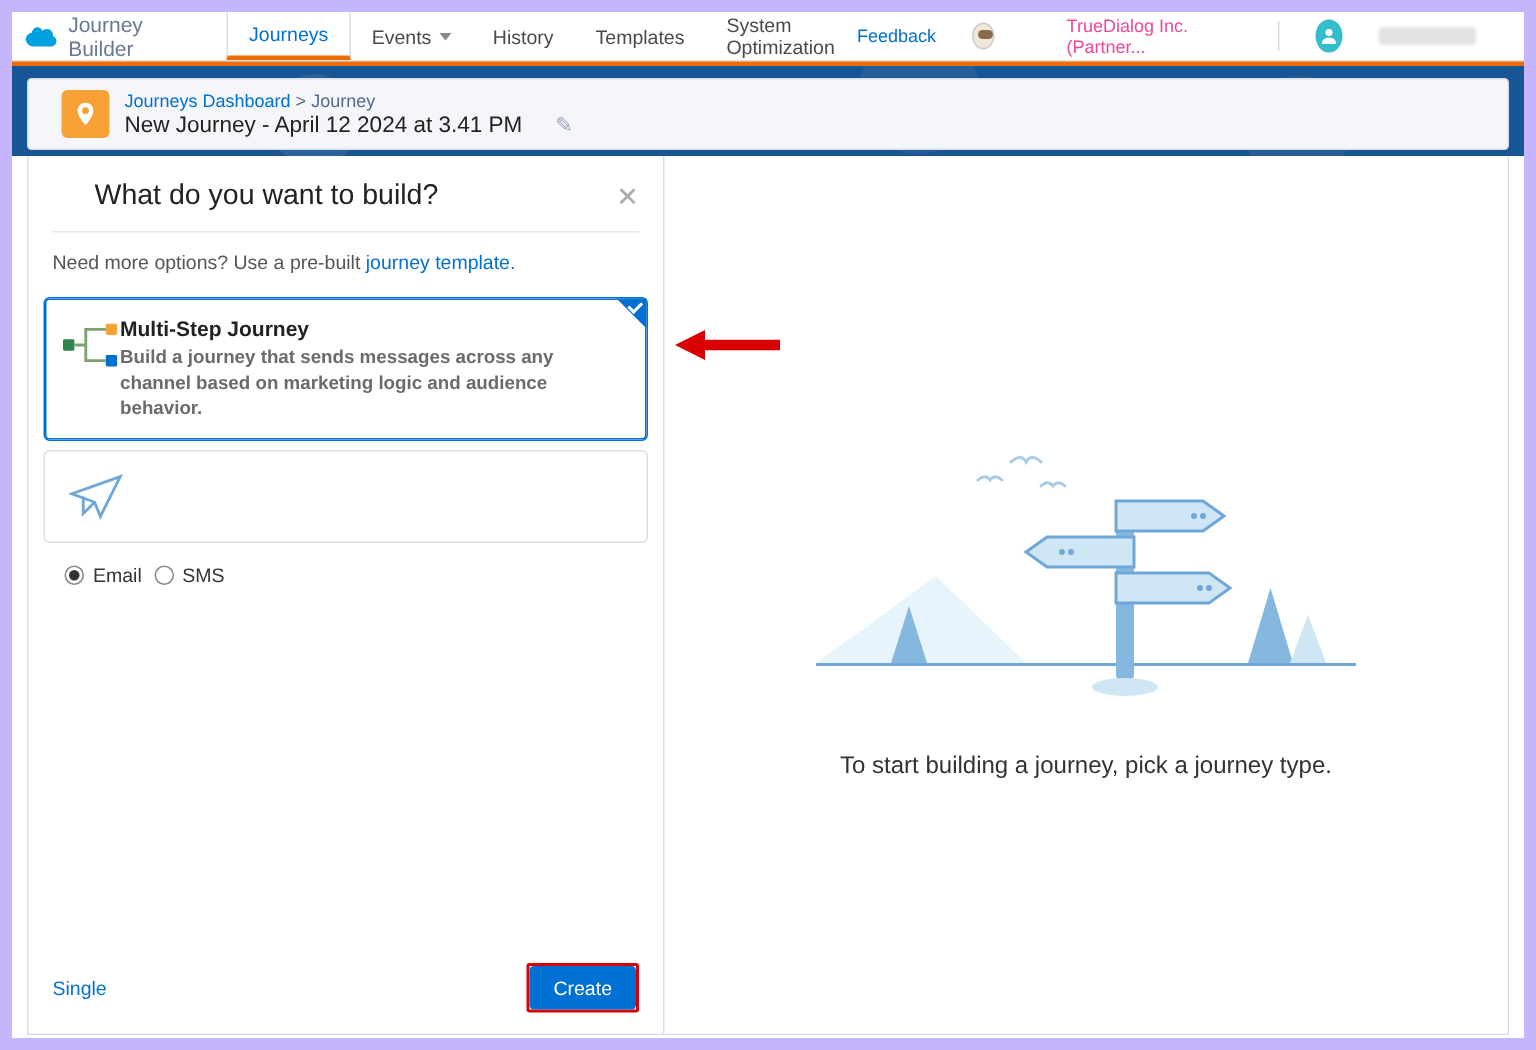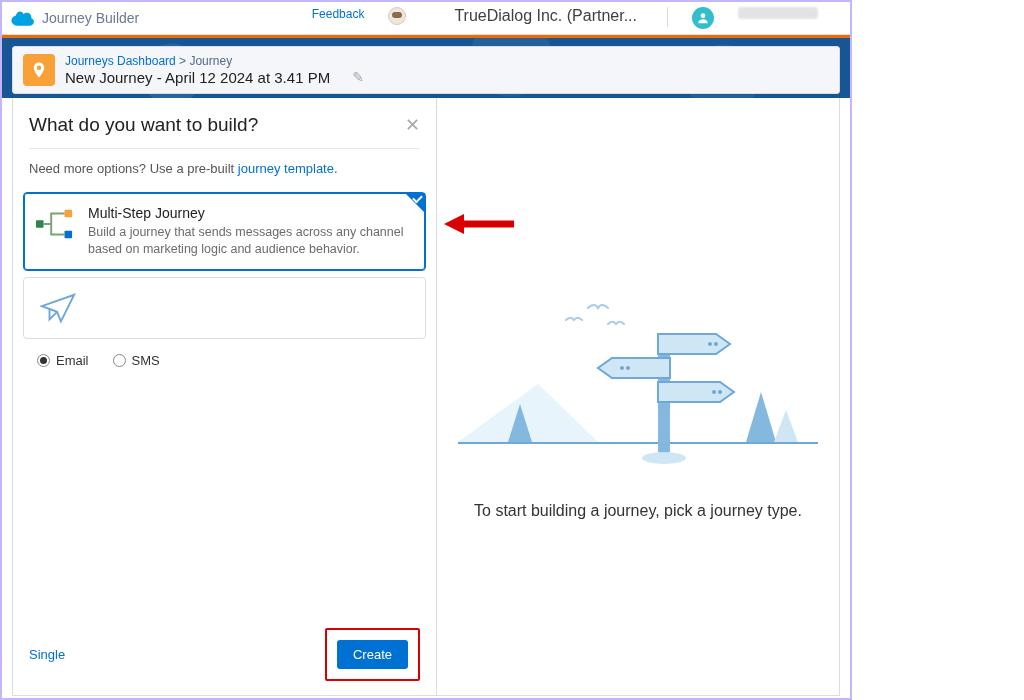--- a/index.html
+++ b/index.html
@@ -1,98 +1,116 @@
 <!DOCTYPE html>
 <html><head>
 <meta charset="utf-8">
 <style>
   * { box-sizing: border-box; margin: 0; padding: 0; }
   html, body { width: 1024px; height: 700px; overflow: hidden; font-family: Arial, Helvetica, sans-serif; font-size: 13px; color: #333; }
-  .outer-border { border: 2px solid #c4b5fd; width: 852px; height: 700px; position: relative; background: #fff; }
+  .outer-border { border: 8px solid #c4b5fd; width: 1024px; height: 700px; position: relative; background: #fff; }
 
   
   .topnav { height: 33px; background: #fff; border-bottom: 1px solid #d8dde6; display: flex; align-items: center; padding: 0 8px; }
   .cloud { width: 26px; height: 18px; margin-right: 6px; }
   .brand { color: #6a7894; font-size: 14px; margin-right: 18px; }
   .nav-tabs { display: flex; align-self: stretch; }
   .nav-tab { display: flex; align-items: center; padding: 0 14px; font-size: 13px; color: #4a4a4a; cursor: pointer; position: relative; }
   .nav-tab.active { color: #0070d2; border-bottom: 3px solid #ef6c00; border-left:1px solid #d8dde6; border-right:1px solid #d8dde6; }
   .nav-tab .caret { margin-left: 5px; width: 0; height: 0; border-left: 4px solid transparent; border-right: 4px solid transparent; border-top: 5px solid #888; }
-  .top-right { margin-left: auto; display: flex; gap: 24px; }
+  .top-right { margin-left: auto; display: flex; align-items: center; gap: 24px; }
   .feedback { color: #0070d2; font-size: 12px; cursor: pointer; }
   .astro { width:18px; height:18px; border-radius:50%; background:#efe7da; border:1px solid #ccc; position:relative; }
   .astro::after{content:""; position:absolute; left:3px; top:4px; width:10px; height:6px; background:#8a6b4f; border-radius:4px;}
-  .org { color:#404040; font-size:16px; margin-right:2px;margin-left:24px;}
+  .org { color:#ec4899; font-size:12px; margin-right:2px;margin-left:24px;}
   .divider { width:1px; height:20px; background:#d8dde6; }
   .user-avatar { width:22px; height:22px; border-radius:50%; background:#34becd; display:flex; align-items:center; justify-content:center; }
   .user-avatar svg{ width:14px; height:14px; fill:#fff;}
   .user-name { width:80px; height:12px; background:#e3e3e3; border-radius:3px; filter: blur(1px); }
 
   
   .orange-strip { height:3px; background:#ef6c00; }
   .pattern-bg { height:60px; background:#175594; position:relative; overflow:hidden; }
   .pattern-bg::before{content:""; position:absolute; inset:0; background-image: radial-gradient(circle at 20% 60%, rgba(255,255,255,0.08) 30px, transparent 31px), radial-gradient(circle at 60% 30%, rgba(255,255,255,0.06) 40px, transparent 41px), radial-gradient(circle at 85% 70%, rgba(255,255,255,0.06) 35px, transparent 36px);} 
 
   
-  .crumb-bar { position:absolute; left:10px; right:10px; top:44px; height:48px; background:#f4f6f9; border:1px solid #d8dde6; border-radius:3px; display:flex; align-items:center; padding:6px 10px; }
+  .crumb-bar { position:absolute; left:10px; right:10px; top:44px; height:48px; background:#f4f6f9; border:1px solid #d8dde6; border-radius:3px; display:flex; align-items:center; padding:6px 22px; }
   .crumb-icon { width:32px; height:32px; border-radius:4px; background:#f7a136; display:flex; align-items:center; justify-content:center; margin-right:10px; }
   .crumb-icon svg{ width:18px; height:18px; fill:#fff; }
   .crumb-text .crumb-links{ font-size:12px; color:#54698d; }
   .crumb-text .crumb-links a{ color:#0070d2; text-decoration:none; cursor:pointer;}
   .crumb-text .title-row{ display:flex; align-items:center; gap:22px; }
   .crumb-text .title{ font-size:15px; color:#222; margin-top:1px; }
   .pencil{ color:#9aa3b2; font-size:14px; cursor:pointer;}
 
   
   .main { position:absolute; left:10px; right:10px; top:96px; bottom:2px; display:flex; background:#fff; border:1px solid #d8dde6; border-top:none;}
   .left-panel { width:424px; border-right:1px solid #d8dde6; display:flex; flex-direction:column; position:relative;}
   .panel-header { padding:16px 16px 12px 16px; display:flex; align-items:center; }
-  .panel-title { font-size:19px; color:#222; font-weight:400; }
+  .panel-title { font-size:19px; color:#222; font-weight:400;margin-left:28px; }
   .close-x { margin-left:auto; font-size:18px; color:#aaa; cursor:pointer; }
   .panel-sep { height:1px; background:#e5e8ee; margin:0 16px; }
   .hint { padding:12px 16px 10px 16px; font-size:13px; color:#555; }
   .hint a{ color:#0070d2; text-decoration:none; cursor:pointer;text-align:center;}
 
   .options { padding: 0 10px; }
-  .card { border:1px solid #d8dde6; border-radius:4px; padding:12px 12px 12px 12px; margin:6px 0; display:flex; gap:14px; cursor:pointer; background:#fff; }
+  .card { border:1px solid #d8dde6; border-radius:4px; padding:12px 12px 12px 12px; margin:6px 0; display:flex; cursor:pointer; background:#fff;font-weight:bold; }
   .card .icon { width:46px; display:flex; align-items:flex-start; justify-content:center; padding-top:2px;}
   .card .icon svg{ width:38px; height:34px; }
   .card-title{ font-size:14px; color:#222; margin-bottom:3px; }
   .card-desc{ font-size:12.5px; color:#6b6b6b; line-height:1.35; }
   .card.selected{ border:1px solid #0070d2; box-shadow: inset 0 0 0 1px #0070d2; position:relative;}
   .card.selected::after{ content:""; position:absolute; top:0; right:0; width:0; height:0; border-top:20px solid #0070d2; border-left:20px solid transparent; }
   .card.selected::before{ content:""; position:absolute; top:2px; right:3px; width:7px; height:4px; border-left:2px solid #fff; border-bottom:2px solid #fff; transform:rotate(-45deg); z-index:2;}
 
-  .radio-row { display:flex; gap:24px; padding:8px 10px 6px 14px; align-items:flex-start; }
+  .radio-row { display:flex; gap:8px; padding:8px 10px 6px 14px; align-items:flex-start; }
   .radio { display:flex; align-items:center; gap:6px; color:#333; font-size:13px; cursor:pointer;}
   .radio .dot{ width:13px; height:13px; border:1px solid #888; border-radius:50%; display:inline-flex; align-items:center; justify-content:center;}
   .radio.checked .dot::after{ content:""; width:7px; height:7px; border-radius:50%; background:#333;}
 
   .panel-footer { margin-top:auto; display:flex; align-items:center; padding:14px 16px; }
   .cancel-link { color:#0070d2; cursor:pointer; font-size:13px;}
-  .create-wrap { margin-left:auto; border:2px solid #d80000; padding:10px; border-radius:2px;}
+  .create-wrap { margin-left:auto; border:2px solid #d80000; padding:0; border-radius:2px;}
   .create-btn { background:#0070d2; color:#fff; border:none; padding:7px 16px; border-radius:3px; font-size:13px; cursor:pointer;}
 
   .right-panel { flex:1; display:flex; flex-direction:column; align-items:center; justify-content:center; background:#fff; }
   .illustration { width:360px; height:210px; margin-bottom:18px; }
   .right-msg { font-size:16px; color:#333; }
 
   
   .red-arrow { position:absolute; left:442px; top:210px; width:70px; height:24px; pointer-events:none; }
 </style>
 </head>
 <body>
 
 <div class="outer-border">
 
   <div class="topnav">
     <svg class="cloud" viewBox="0 0 40 28">
         <path fill="#00A1E0" d="M15 4c3 0 5 2 6 4 1-1 3-2 5-2 4 0 7 3 7 7 0 .5 0 1-.1 1.4C35 15 37 17 37 20c0 3-3 6-6 6H11c-5 0-9-4-9-8 0-4 3-7 7-8 .5-3 3-6 6-6z"></path>
       </svg>
     <div class="brand">Journey Builder</div>
+    <div class="nav-tabs">
+      <div class="nav-tab active">
+          <span>Journeys</span>
+        </div>
+      <div class="nav-tab">
+          <span>Events</span>
+          <span class="caret"></span>
+        </div>
+      <div class="nav-tab">
+          <span>History</span>
+        </div>
+      <div class="nav-tab">
+          <span>Templates</span>
+        </div>
+      <div class="nav-tab">
+          <span>System Optimization</span>
+        </div>
+    </div>
     <div class="top-right">
       <span class="feedback">Feedback</span>
       <span class="astro"></span>
       <span class="org"><span>TrueDialog Inc. (Partner...</span><span class="caret" style="display:inline-block;margin-left:4px;vertical-align:middle"></span></span>
       <span class="divider"></span>
       <span class="user-avatar">
           <svg viewBox="0 0 24 24">
             <circle cx="12" cy="8" r="4"></circle>
             <path d="M4 20c0-4 4-6 8-6s8 2 8 6v1H4z"></path>
           </svg>

